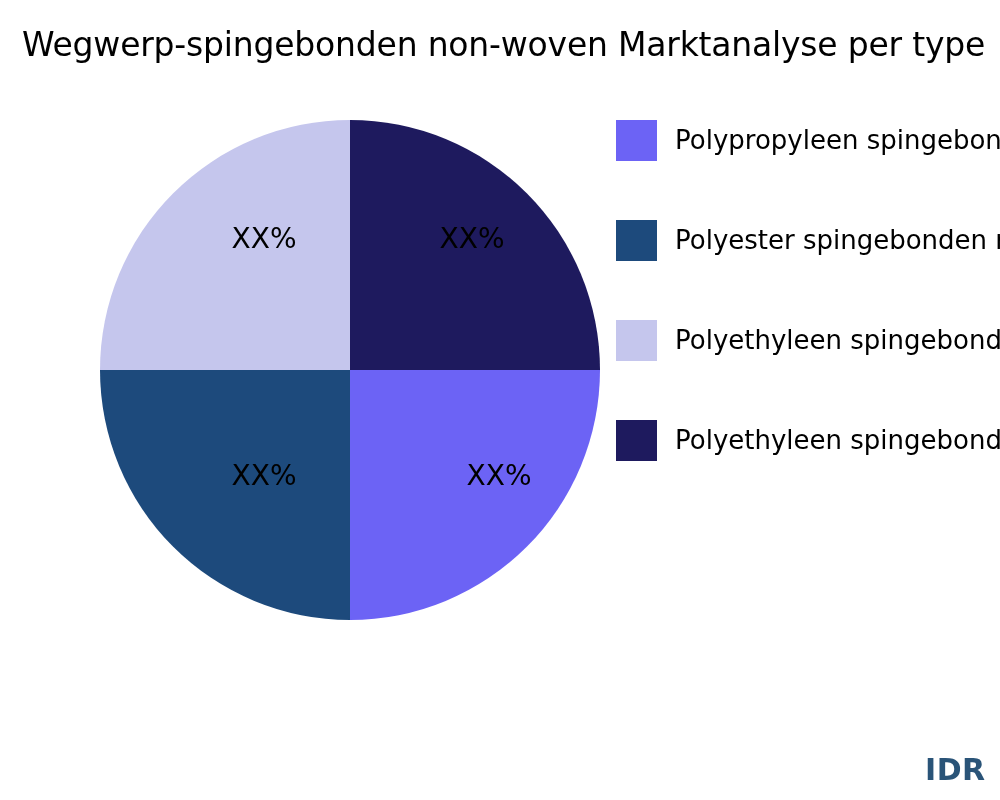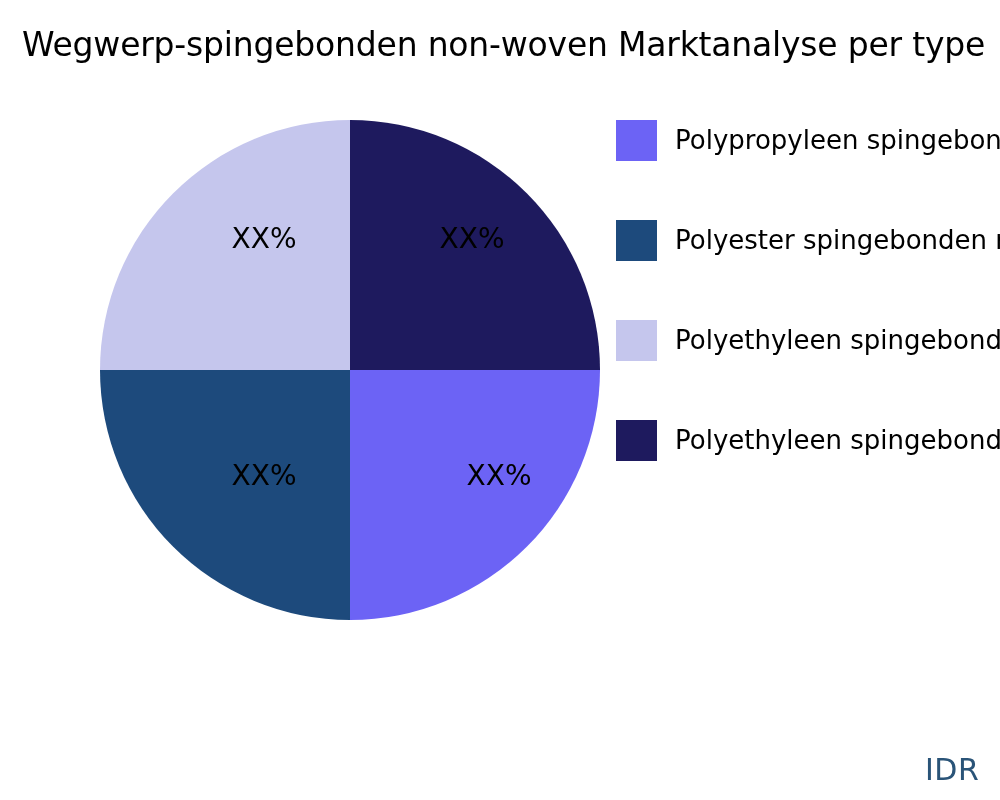--- a/index.html
+++ b/index.html
@@ -87,20 +87,21 @@
   
   #watermark {
     position: absolute;
     left: 925px;
     top: 752px;
     font-family: "DejaVu Sans", sans-serif;
     font-size: 30px;
     color: #2a5478;
     white-space: nowrap;
     letter-spacing: 0.5px;
+    font-weight: bold;
   }
 </style>
 </head>
 <body>
 
 <div id="canvas">
 
   <div id="chart-title">Wegwerp-spingebonden non-woven Marktanalyse per type</div>
 
   <div id="pie-wrap">

